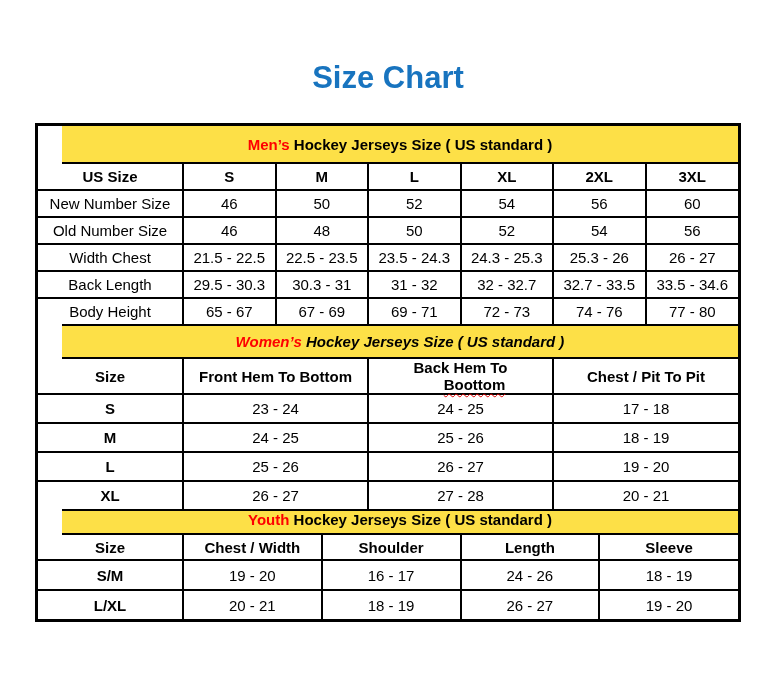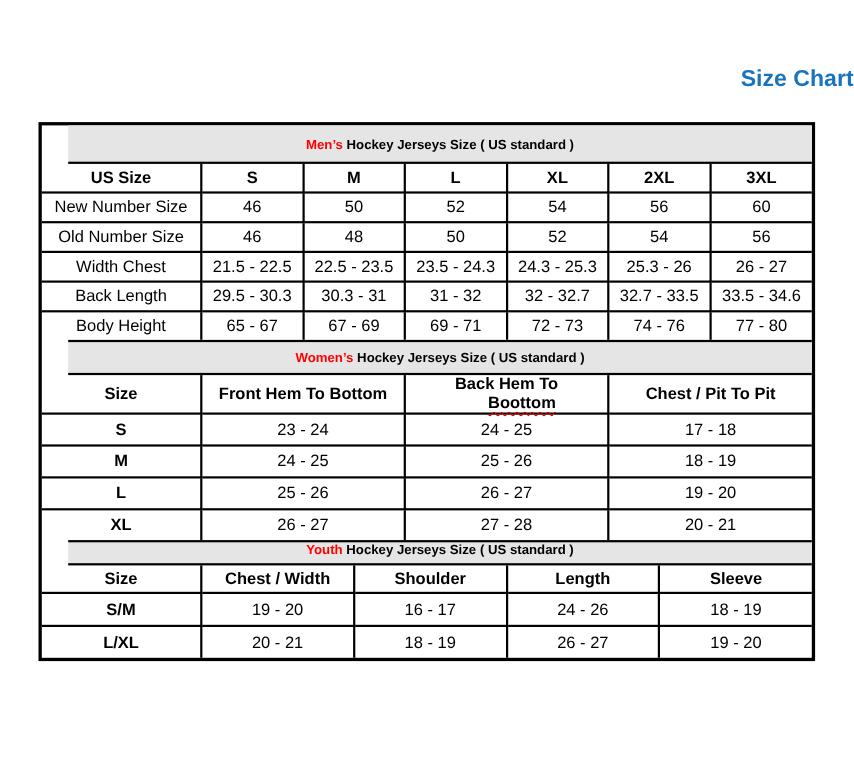--- a/index.html
+++ b/index.html
@@ -5,42 +5,42 @@
   html,body { margin:0; padding:0; }
   body {
     width:776px; height:692px;
     background:#ffffff;
     font-family:"Liberation Sans", sans-serif;
     color:#000;
     overflow:hidden;
   }
   .page-title {
     margin:60px 0 0 0;
-    text-align:right;
+    text-align:center;
     color:#1874bf;
-    font-size:21px;
+    font-size:31px;
     font-weight:bold;
   }
   .board {
     width:700px;
     margin:27px auto 0 auto;
     border:3px solid #000;
     background:#fff;
   }
   .banner {
-    background:#e5e5e5;
+    background:#fde047;
     text-align:center;
     font-weight:bold;
-    font-size:12px;
+    font-size:15px;
     color:#000;
     margin-left:24px;
   }
   .banner .hl { color:#fe0000; }
   .banner-lg { padding:10px 0 9px 0; border-bottom:2px solid #000; }
-  .banner-md { padding:7px 0 7px 0; border-top:2px solid #000; border-bottom:2px solid #000; }
+  .banner-md { padding:7px 0 7px 0; border-top:2px solid #000; border-bottom:2px solid #000;font-style:italic; }
   .banner-sm { padding:0 0 5px 0; border-top:2px solid #000; border-bottom:2px solid #000; }
   table.size {
     width:100%;
     border-collapse:collapse;
     border-style:hidden;
     table-layout:fixed;
   }
   table.size th, table.size td {
     border:2px solid #000;
     text-align:center;

